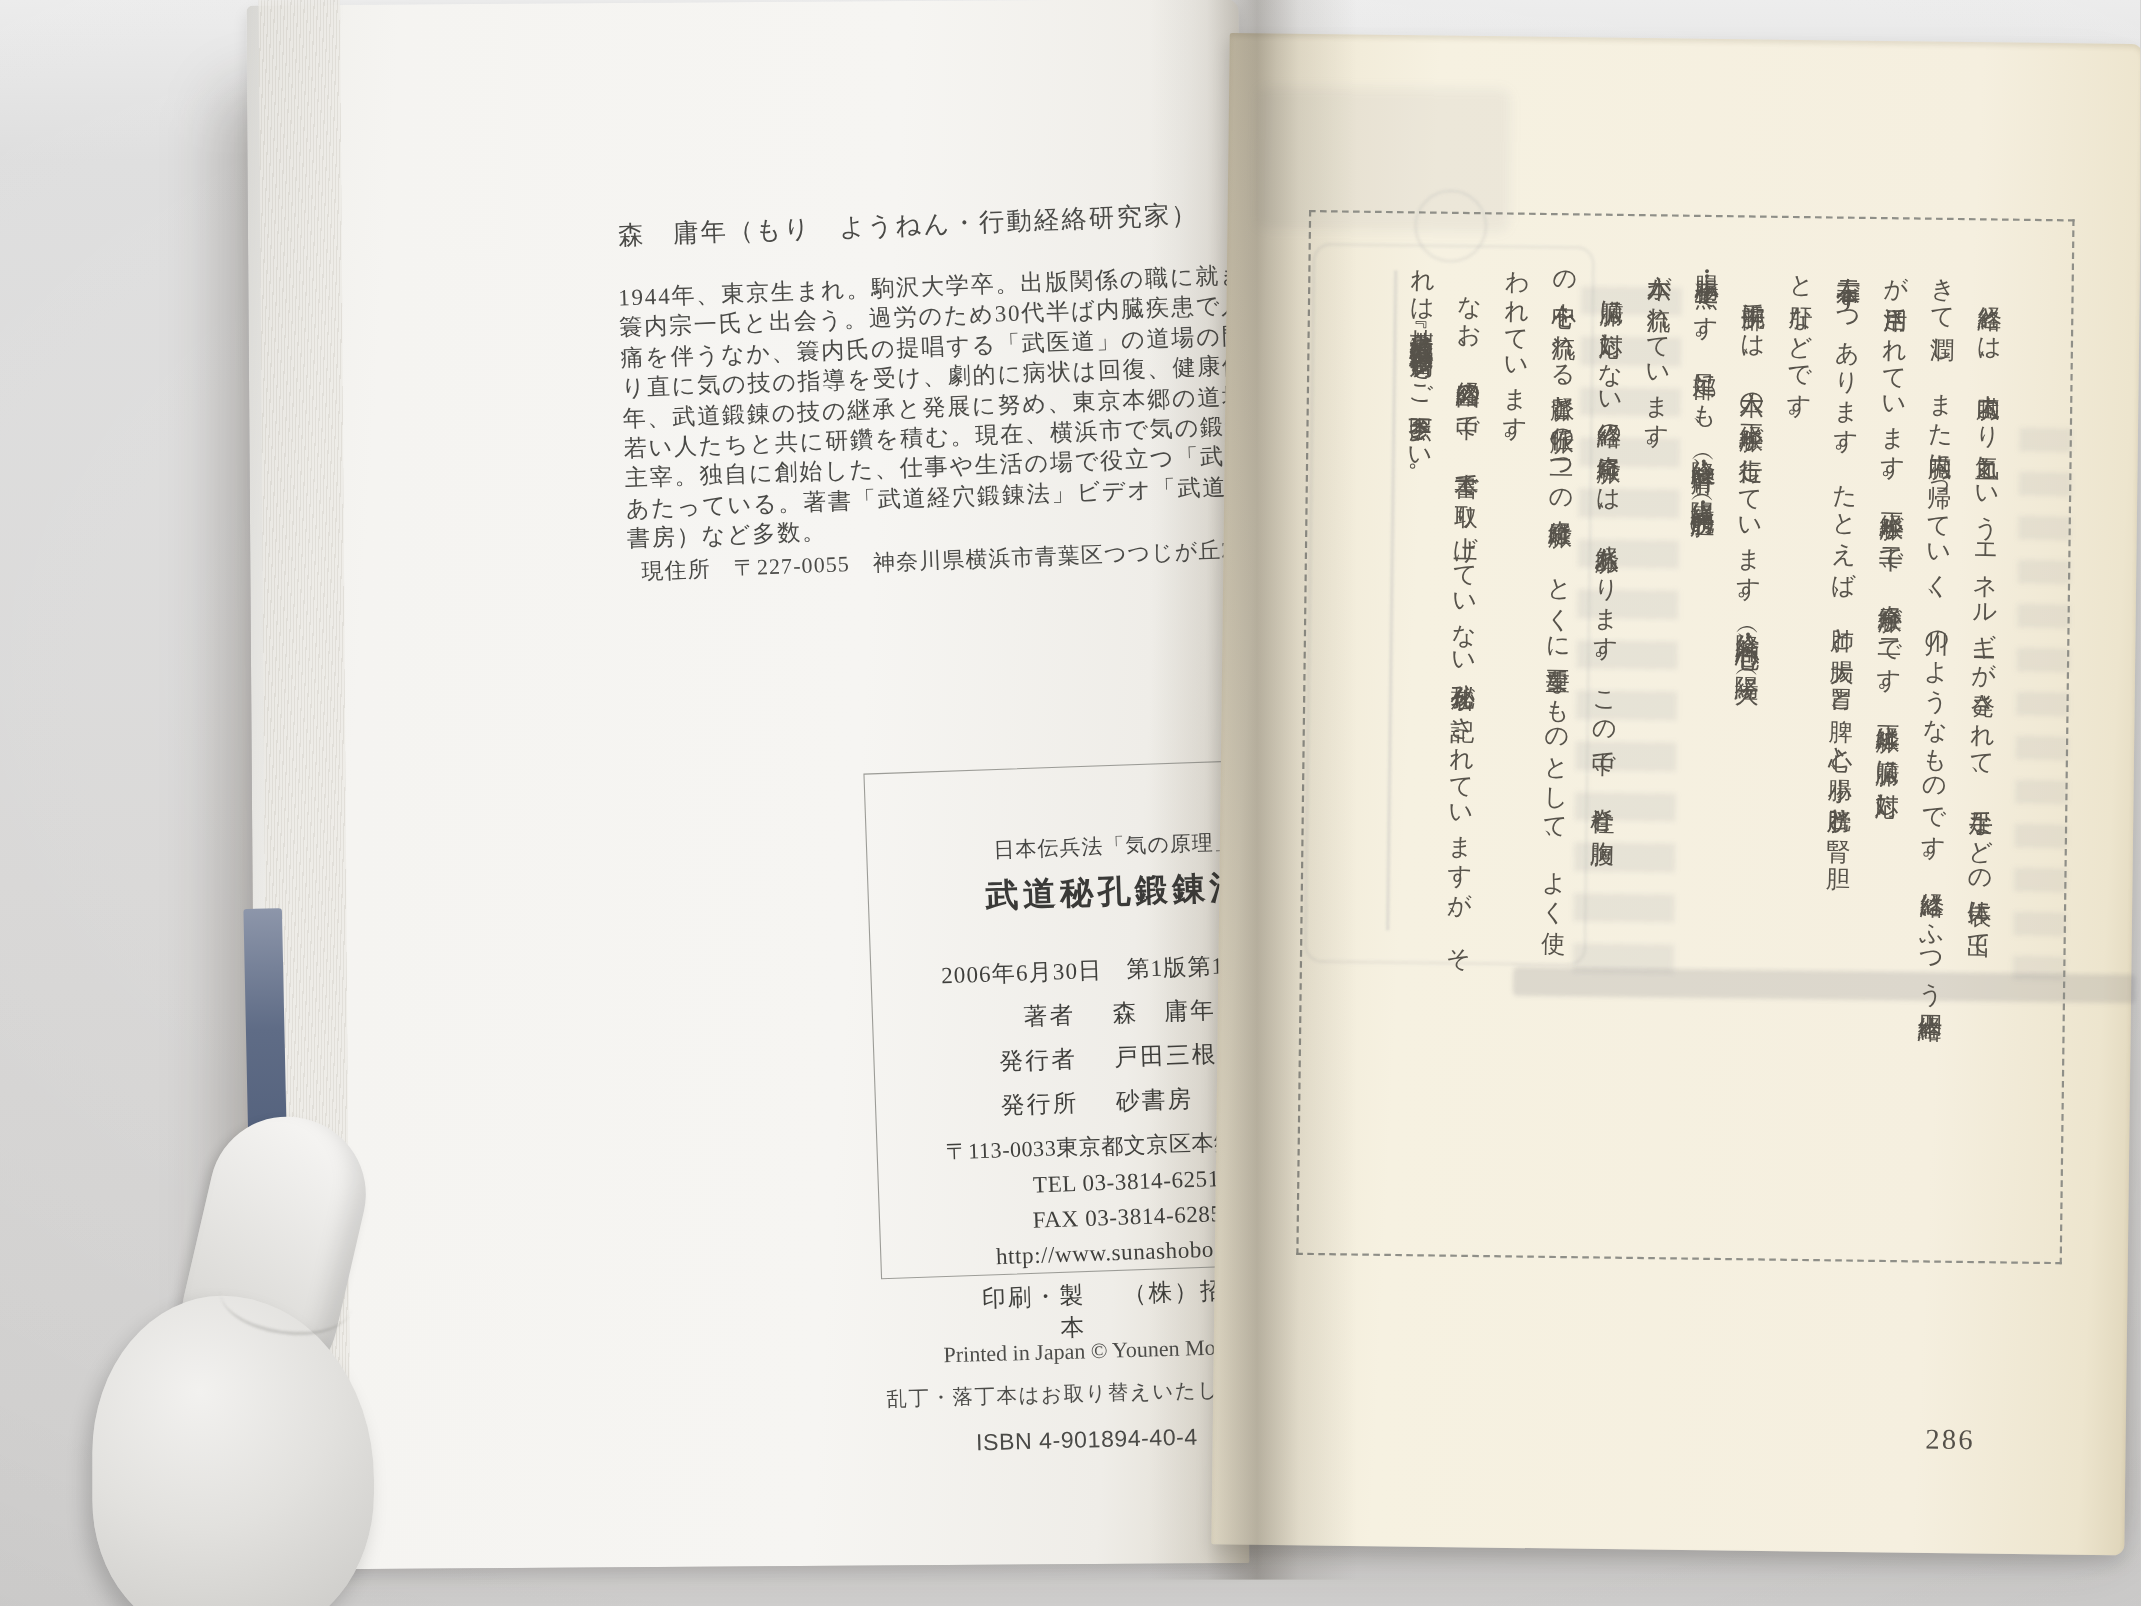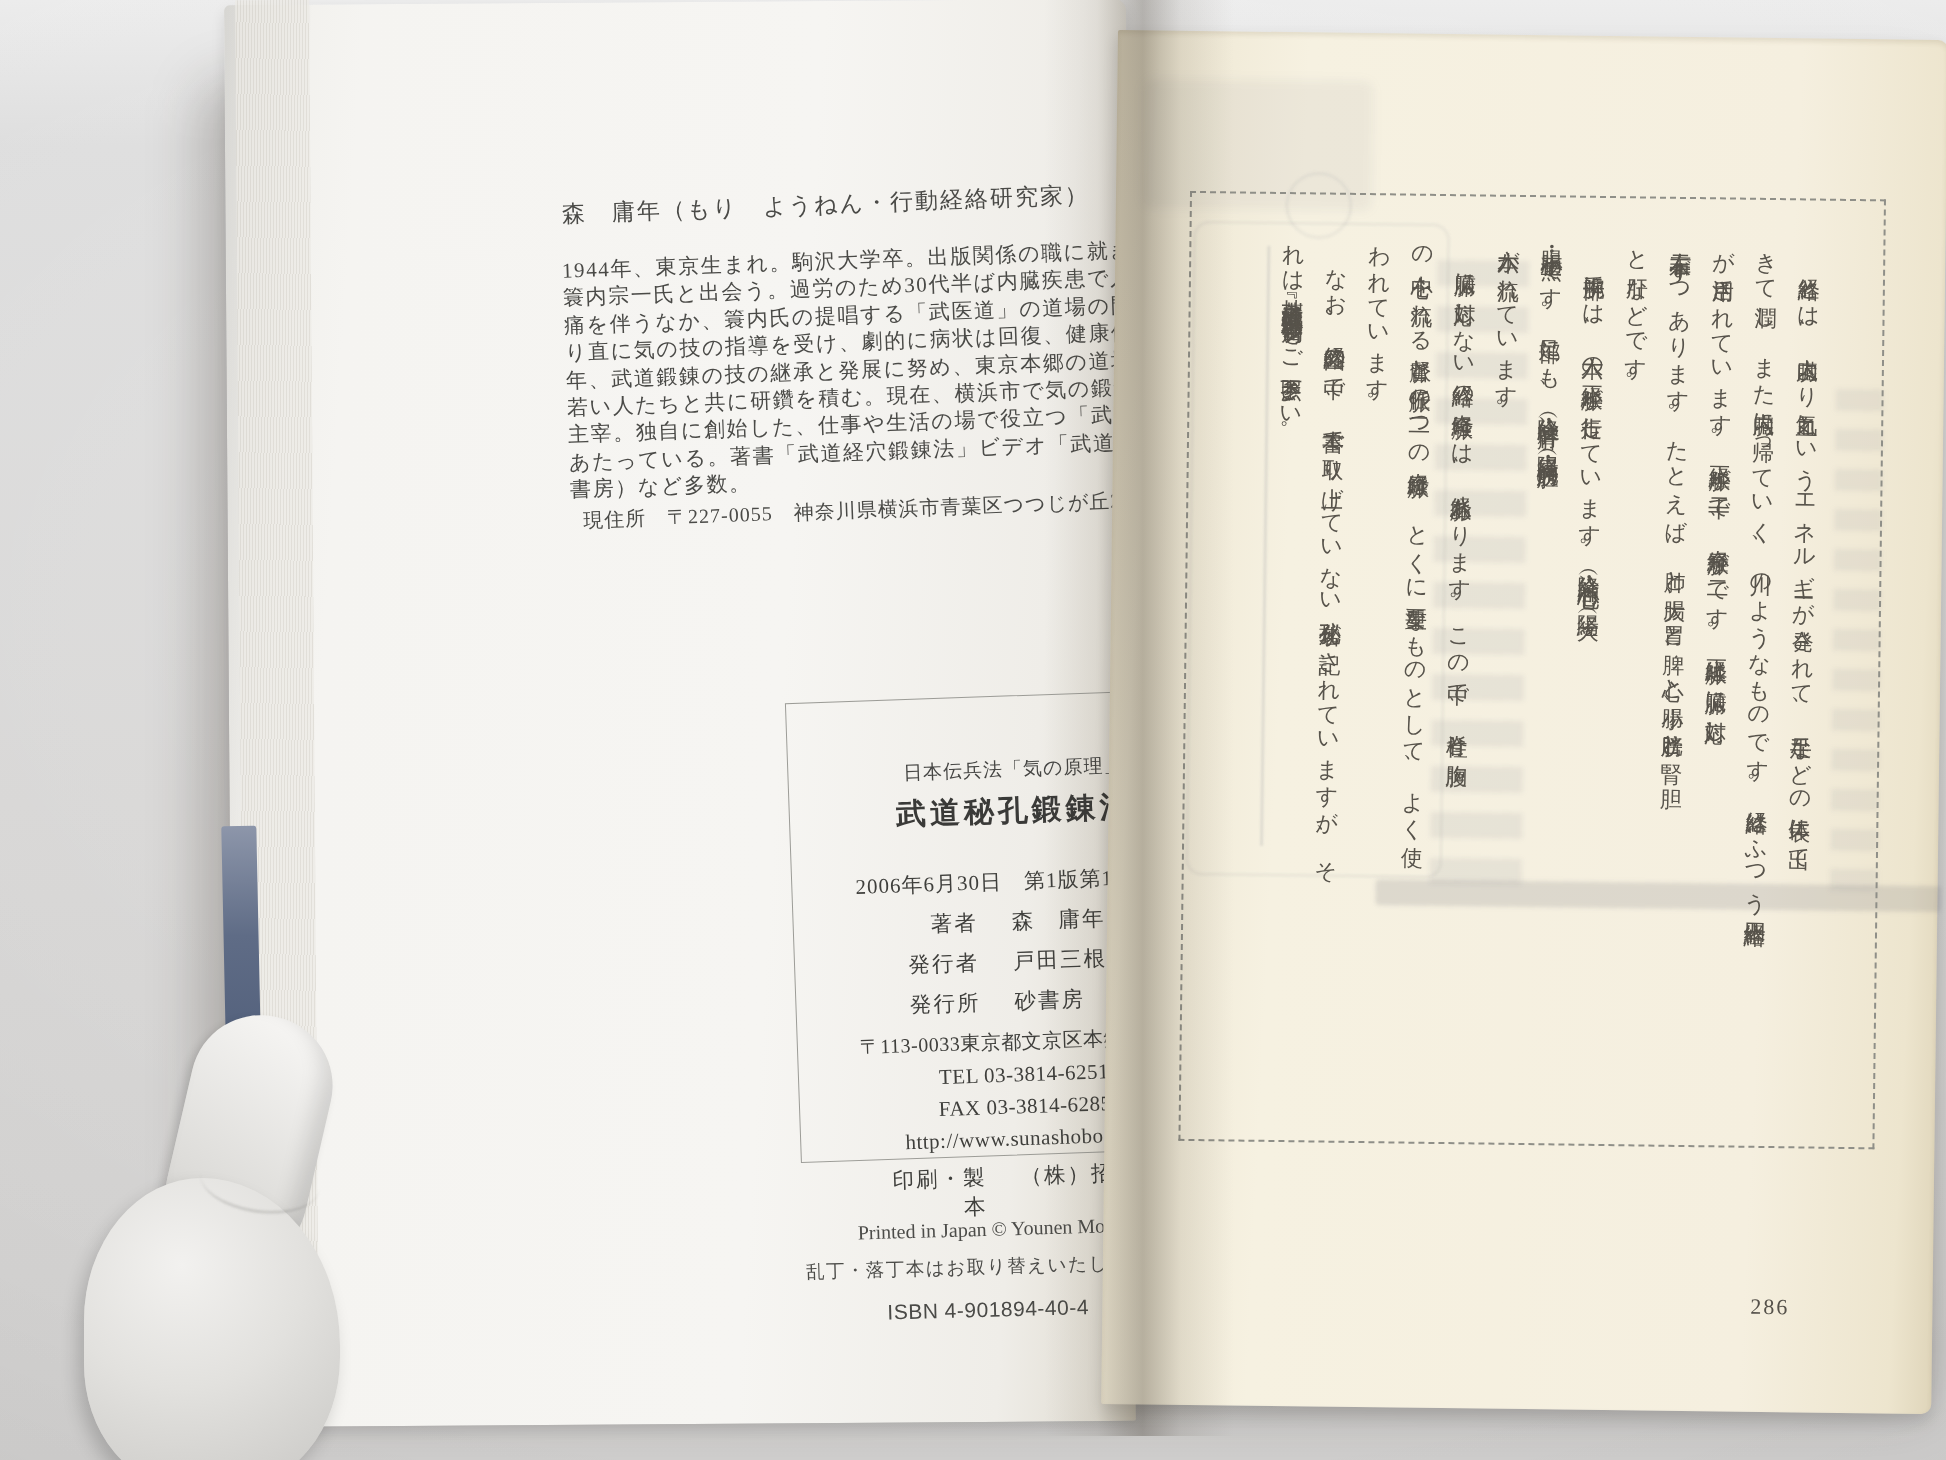--- a/index.html
+++ b/index.html
@@ -79,21 +79,21 @@
     position:absolute;left:74px;top:160px;width:696px;height:950px;
     border:2px dashed #8f8f88;box-sizing:border-box;
   }
   .vtext{
     position:absolute;top:36px;right:54px;height:882px;
     writing-mode:vertical-rl;
     font-size:22px;line-height:43px;letter-spacing:1.5px;color:#57534b;
     transform:rotate(0.3deg);
   }
   .vcol{display:block;}
-  .page-number{position:absolute;left:648px;top:1256px;font-size:22px;letter-spacing:2px;color:#55514a;}
+  .page-number{position:absolute;left:648px;top:1256px;font-size:26px;letter-spacing:2px;color:#55514a;}
   
   .gutter{
     position:absolute;left:1044px;top:0;width:190px;height:1436px;pointer-events:none;
     background:linear-gradient(90deg,rgba(60,50,35,0) 0%,rgba(60,50,35,.08) 28%,rgba(48,40,28,.30) 52%,rgba(60,50,35,.10) 72%,rgba(60,50,35,0) 100%);
   }
   .glove-palm{
     position:absolute;left:84px;top:1178px;width:256px;height:310px;
     background:radial-gradient(circle at 38% 28%,#f2f1ef 0%,#e2e1de 45%,#cfcecb 85%);
     border-radius:46% 54% 42% 40%;box-shadow:-6px 10px 18px rgba(0,0,0,.18);
   }

